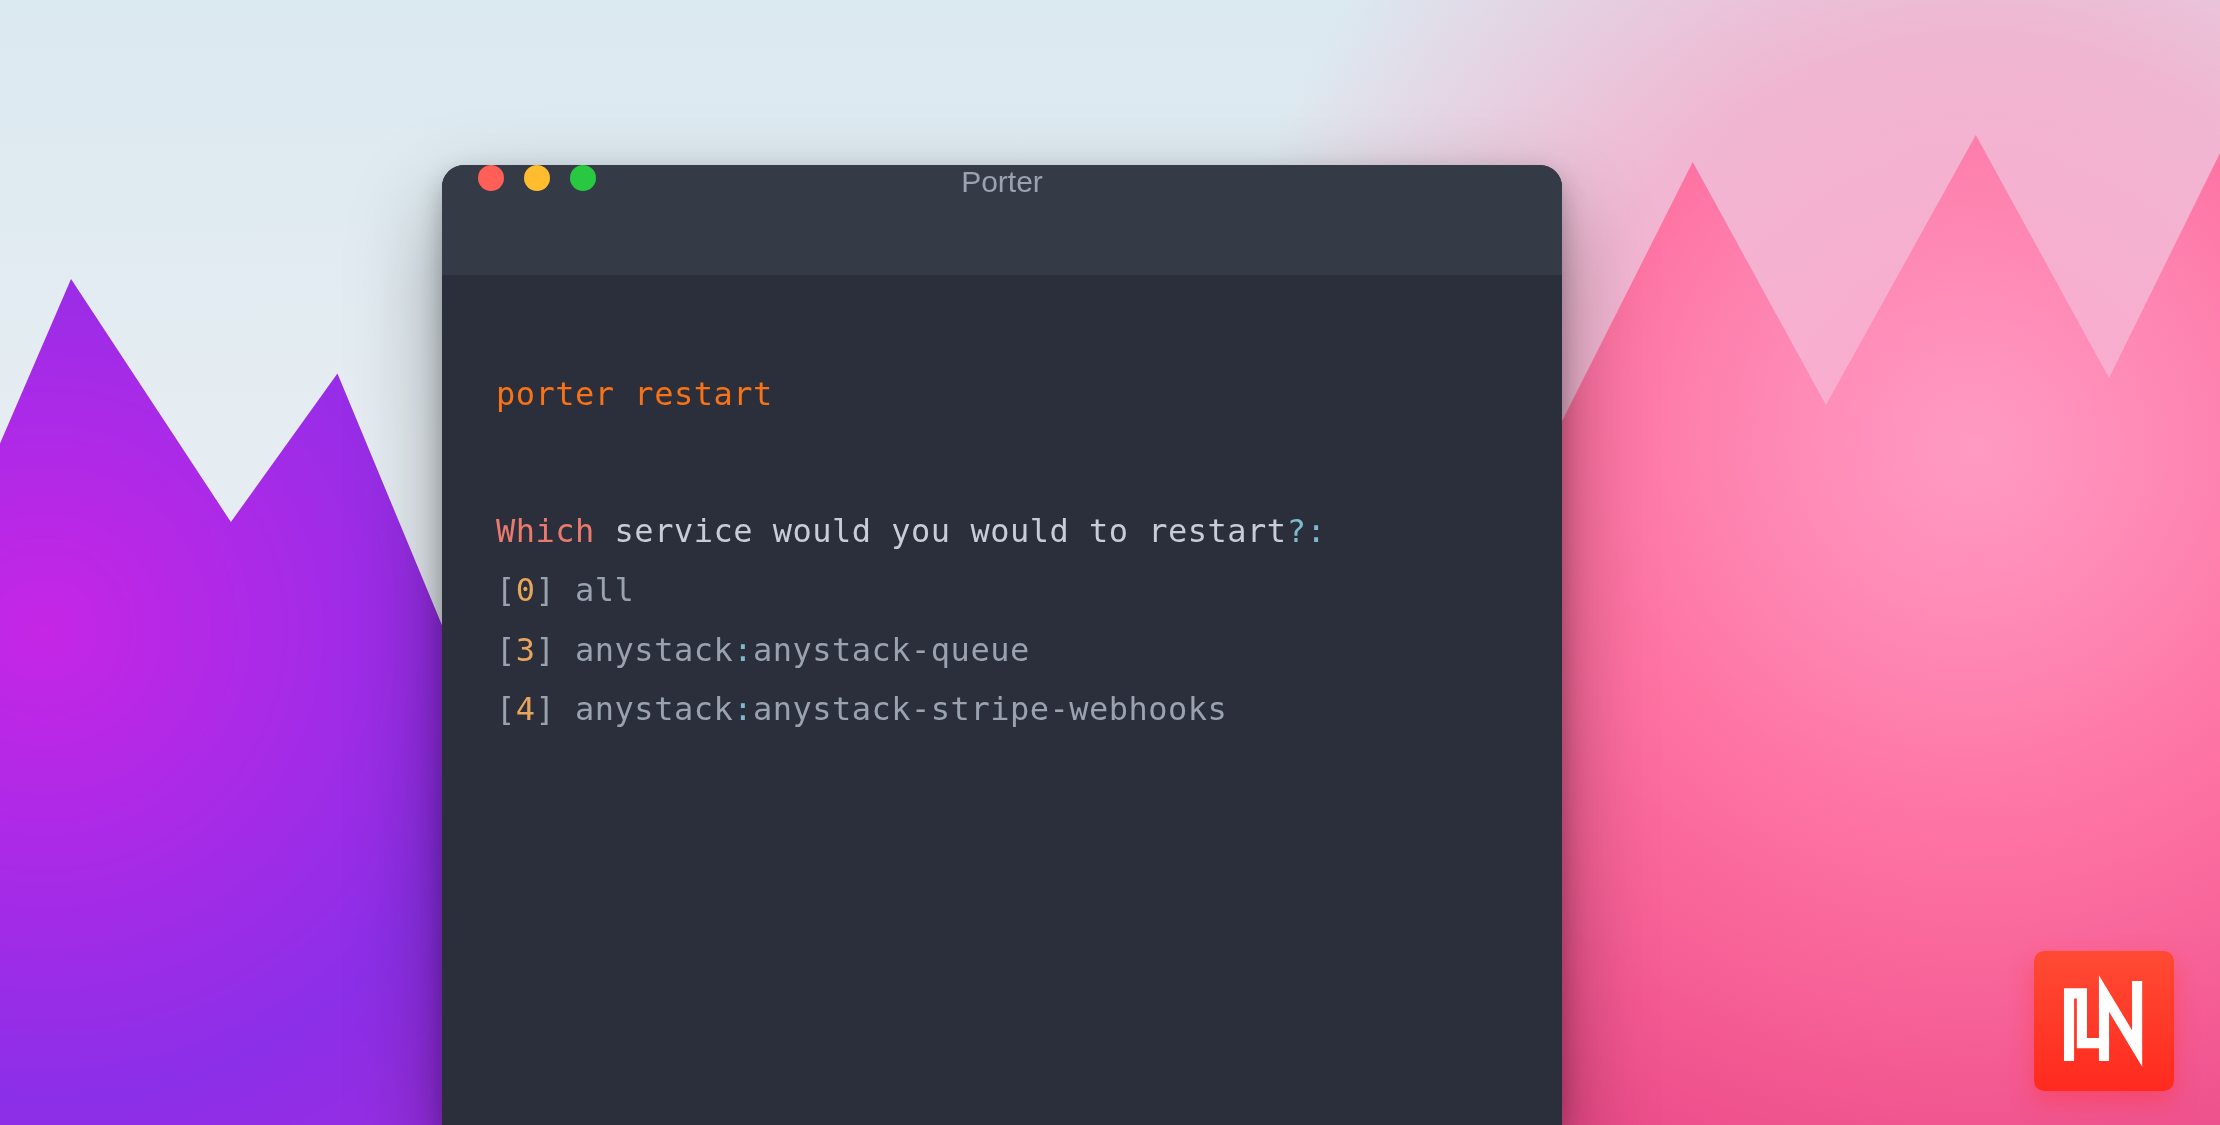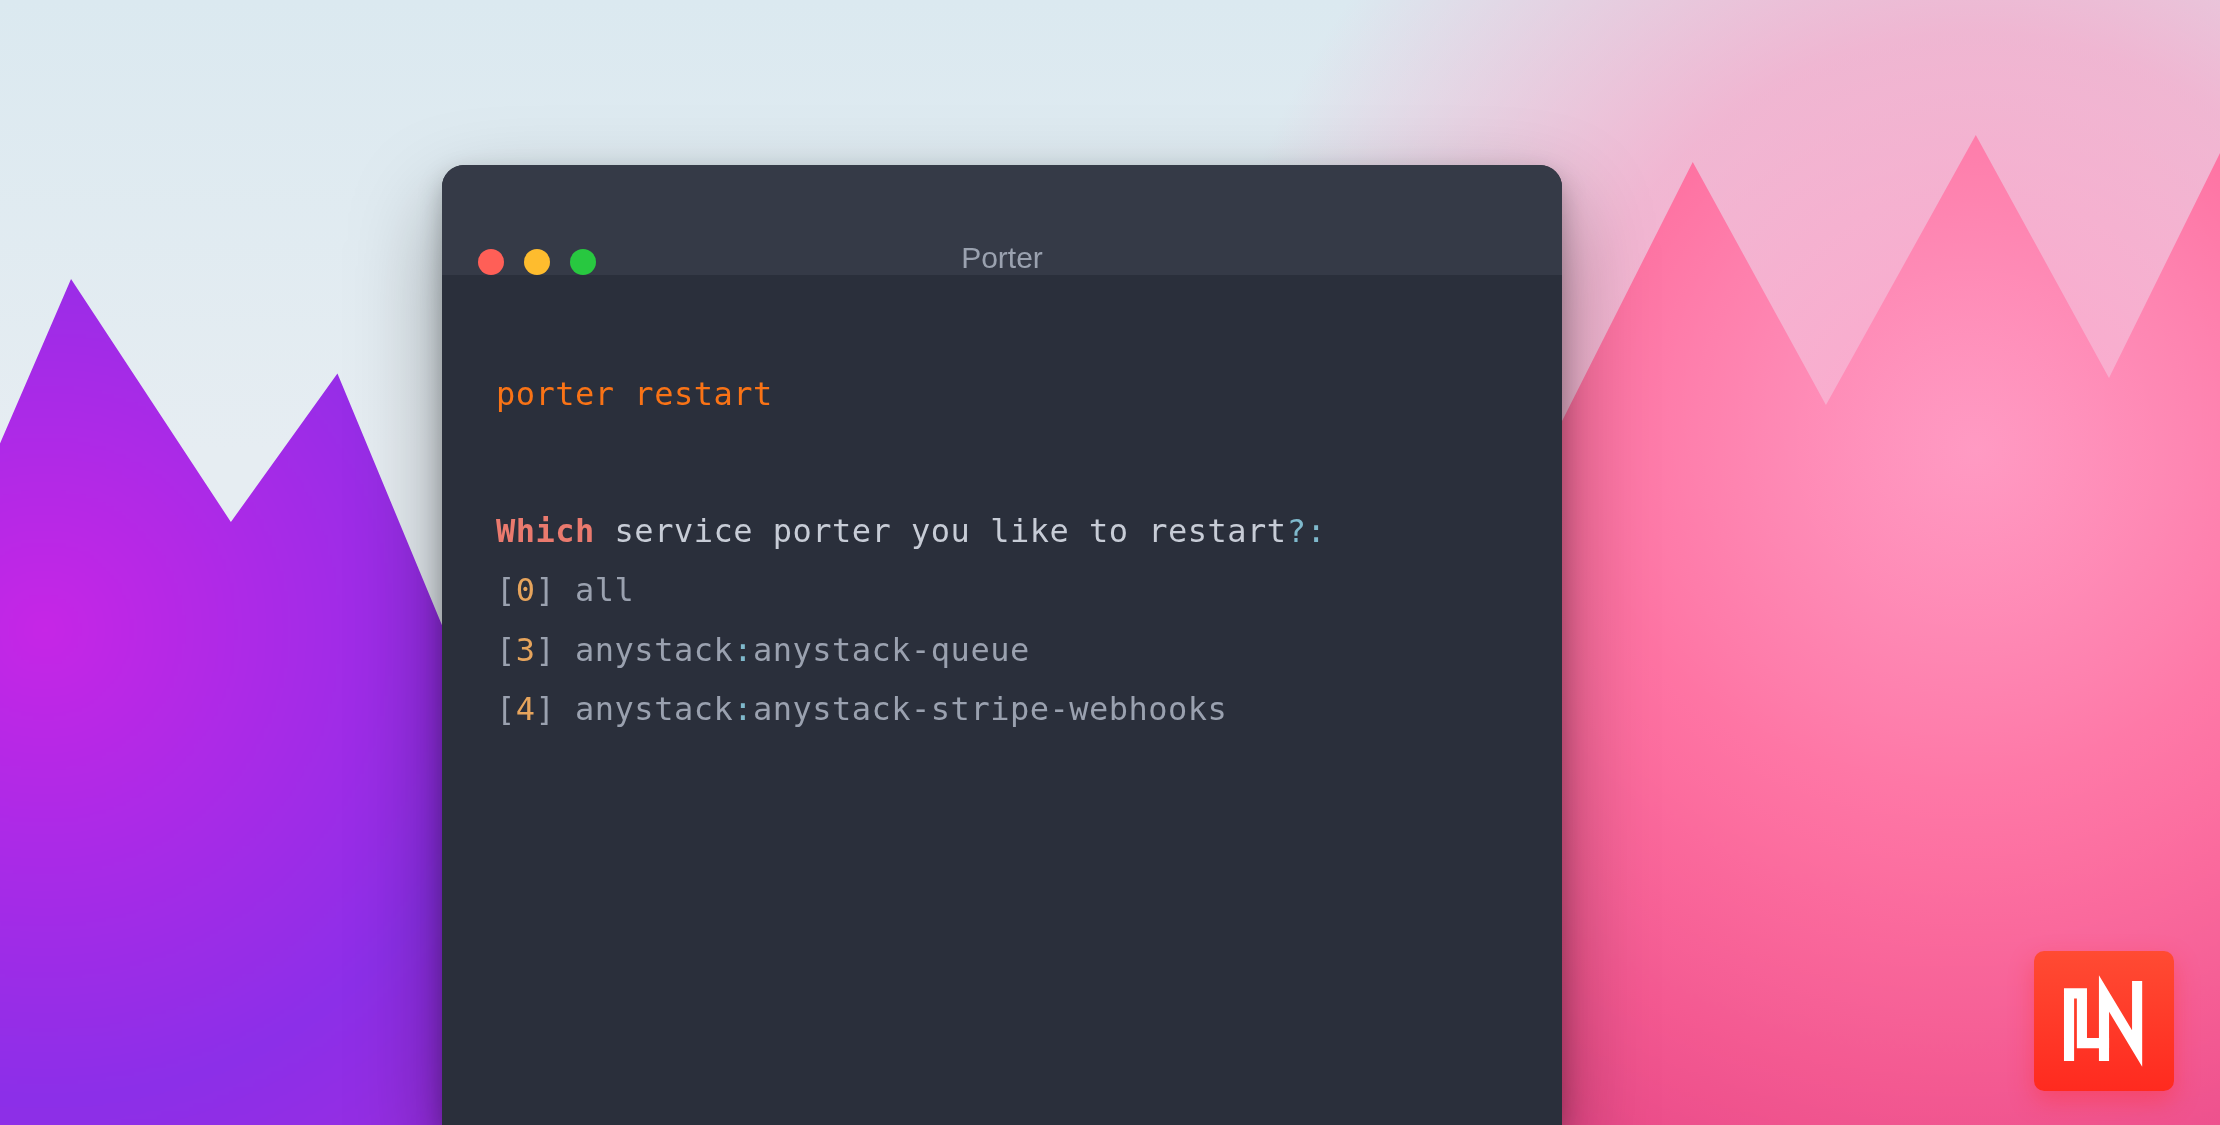--- a/index.html
+++ b/index.html
@@ -64,21 +64,21 @@
     border-radius: 22px 22px 0 0;
     box-shadow: 0 40px 90px rgba(0,0,0,0.35), 0 10px 25px rgba(0,0,0,0.25);
     overflow: hidden;
     z-index: 2;
   }
 
   .titlebar {
     height: 110px;
     background: #353a47;
     display: flex;
-    align-items: flex-end;
+    align-items: flex-start;
     padding: 0 36px;
     position: relative;
   }
   .traffic-lights {
     display: flex;
     gap: 20px;
     align-items: center;
   }
   .traffic-light {
     width: 26px;
@@ -108,21 +108,21 @@
     color: #c7ccd6;
     letter-spacing: 0.5px;
   }
 
   .command-line {
     color: #f97316;
     margin-bottom: 78px;
   }
 
   .prompt-line { white-space: pre; }
-  .prompt-which { color: #ea7a6e; font-weight: bold; }
+  .prompt-which { color: #ea7a6e; }
   .prompt-text  { color: #c7ccd6; }
   .prompt-qcol  { color: #7fb9cc; }
 
   .options { }
   .option-line { white-space: pre; color: #9aa1af; }
   .bracket { color: #9aa1af; }
   .idx { color: #e6a45c; }
   .label { color: #9aa1af; }
   .sep-colon { color: #7fb9cc; }
 
@@ -157,21 +157,21 @@
       <div class="traffic-light tl-min"></div>
       <div class="traffic-light tl-max"></div>
     </div>
     <div class="title">Porter</div>
   </div>
 
   <div class="terminal-body">
 
     <div class="command-line">porter restart</div>
 
-    <div class="prompt-line"><span class="prompt-which">Which</span><span class="prompt-text"> service porter you like to restart</span><span class="prompt-qcol">?:</span></div>
+    <div class="prompt-line"><span class="prompt-which">Which</span><span class="prompt-text"> service would you would to restart</span><span class="prompt-qcol">?:</span></div>
 
     <div class="options">
       <div class="option-line"><span class="bracket">[</span><span class="idx">0</span><span class="bracket">]</span> <span class="label">all</span></div>
       <div class="option-line"><span class="bracket">[</span><span class="idx">3</span><span class="bracket">]</span> <span class="label">anystack</span><span class="sep-colon">:</span><span class="label">anystack-queue</span></div>
       <div class="option-line"><span class="bracket">[</span><span class="idx">4</span><span class="bracket">]</span> <span class="label">anystack</span><span class="sep-colon">:</span><span class="label">anystack-stripe-webhooks</span></div>
     </div>
 
   </div>
 </div>
 

